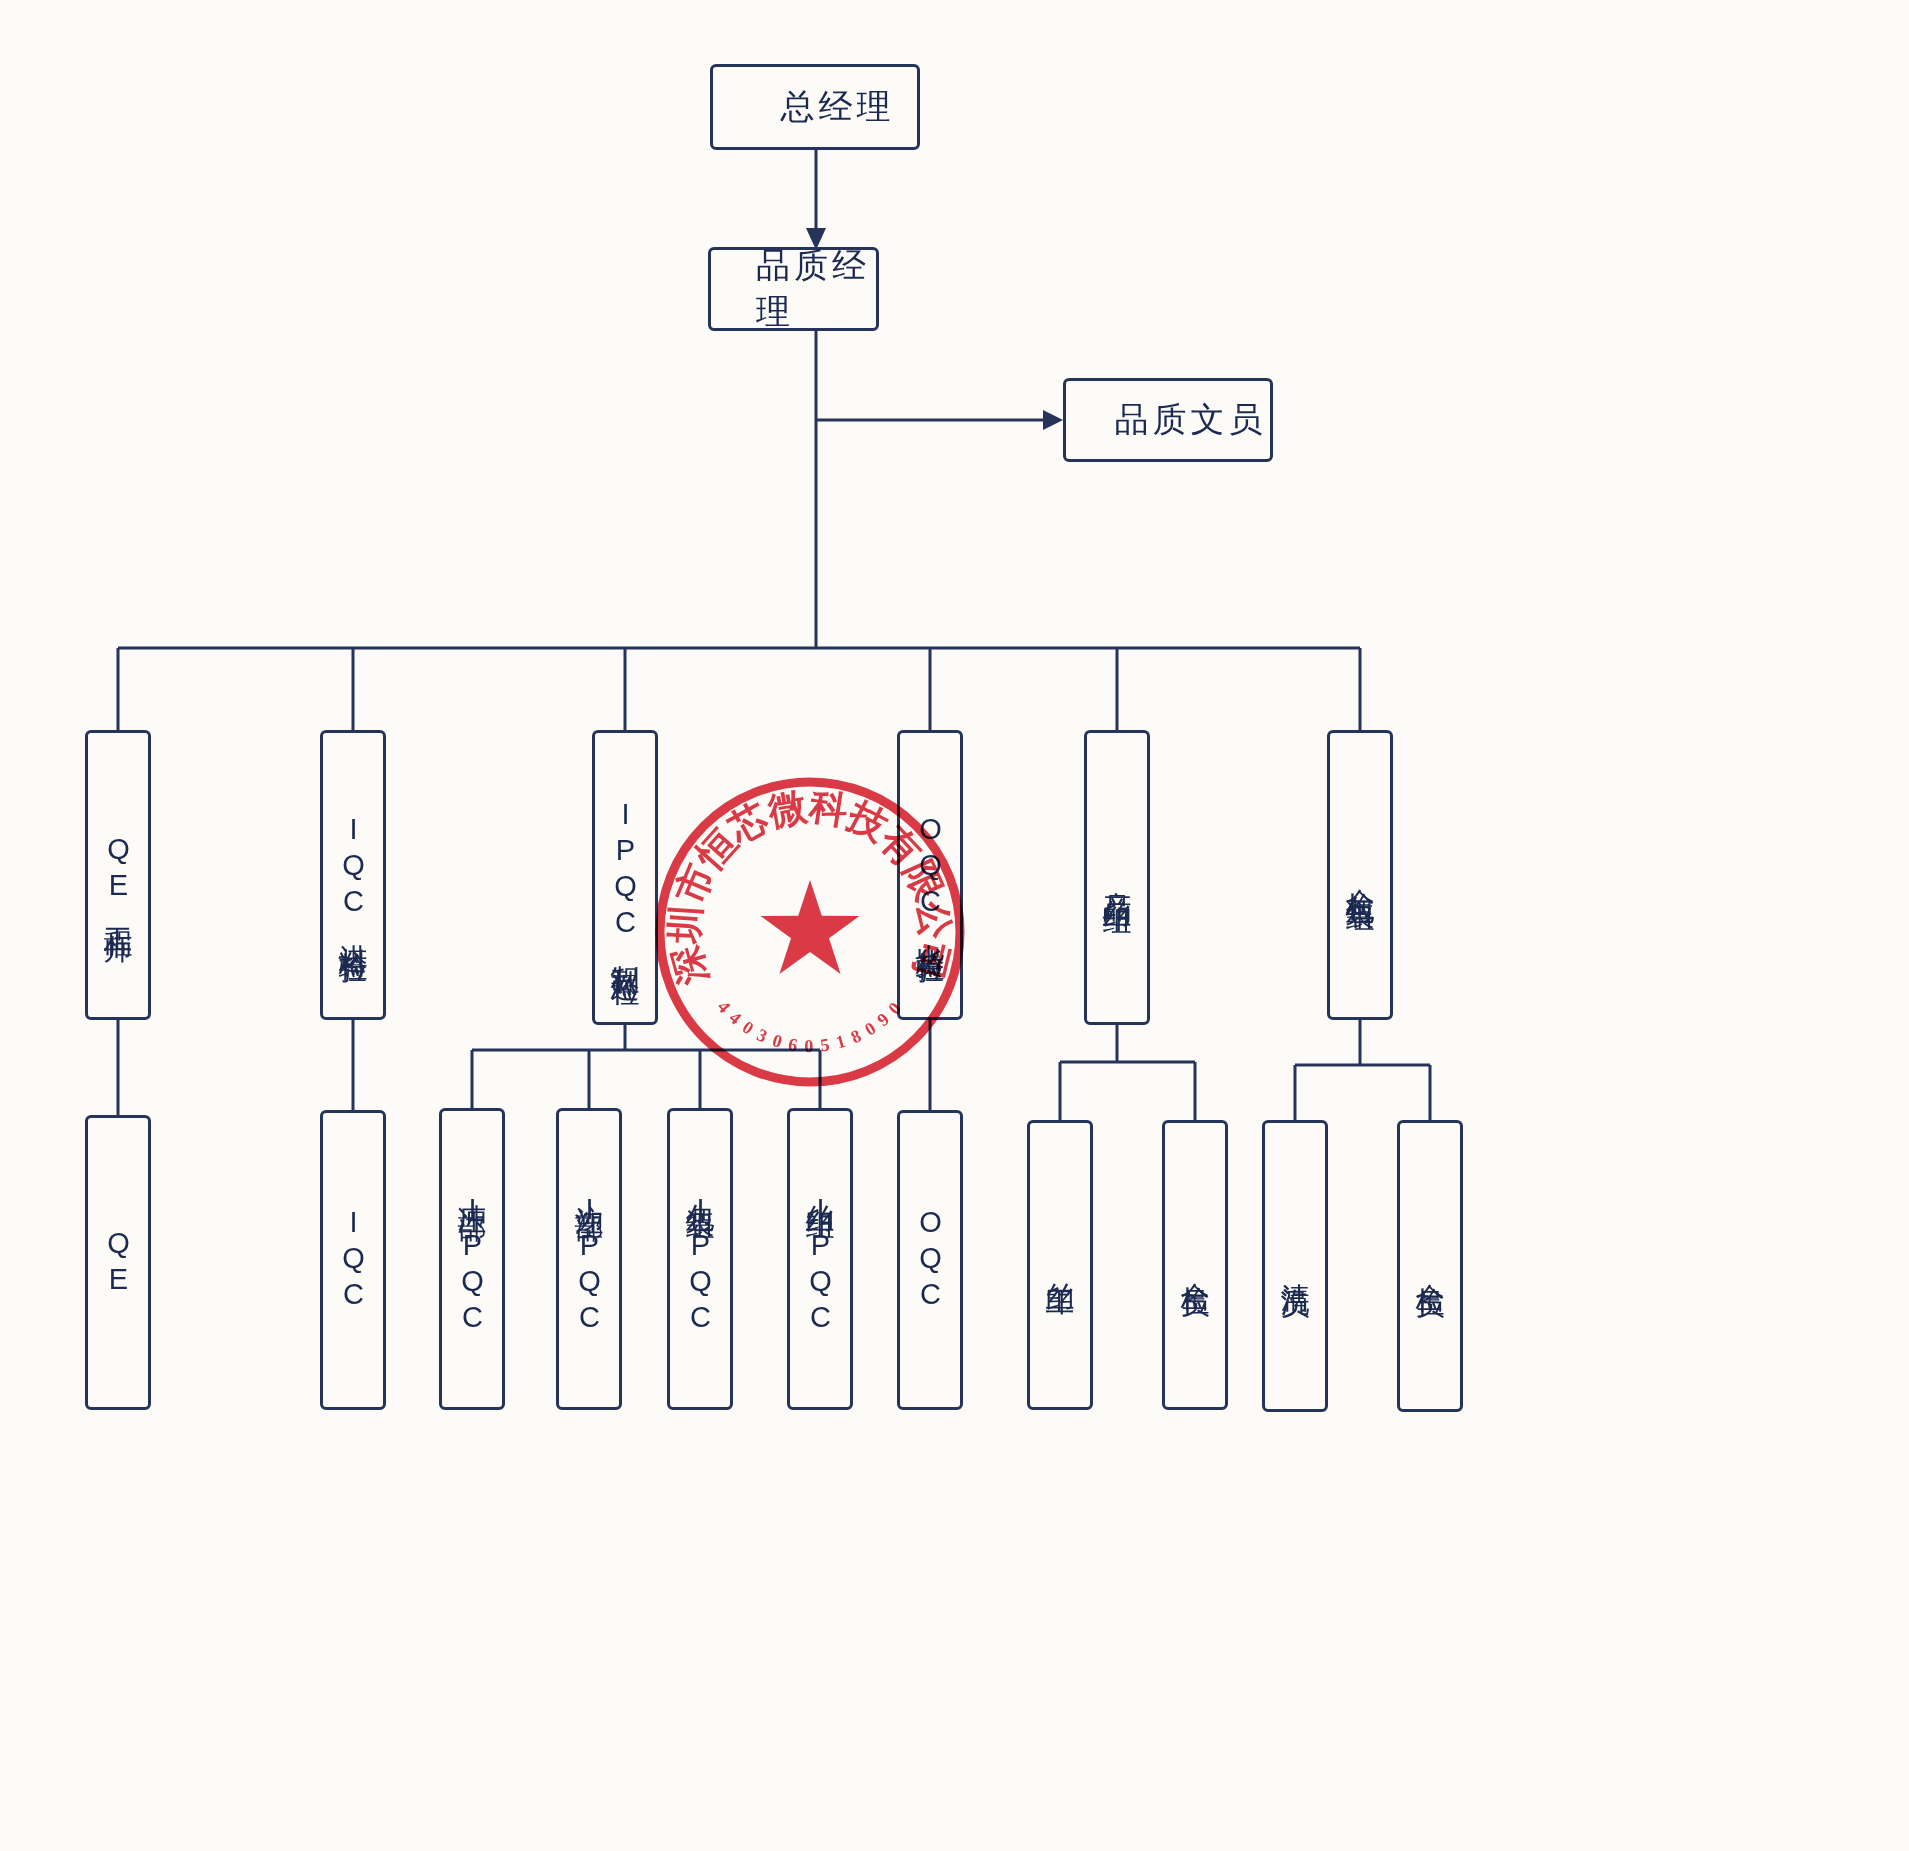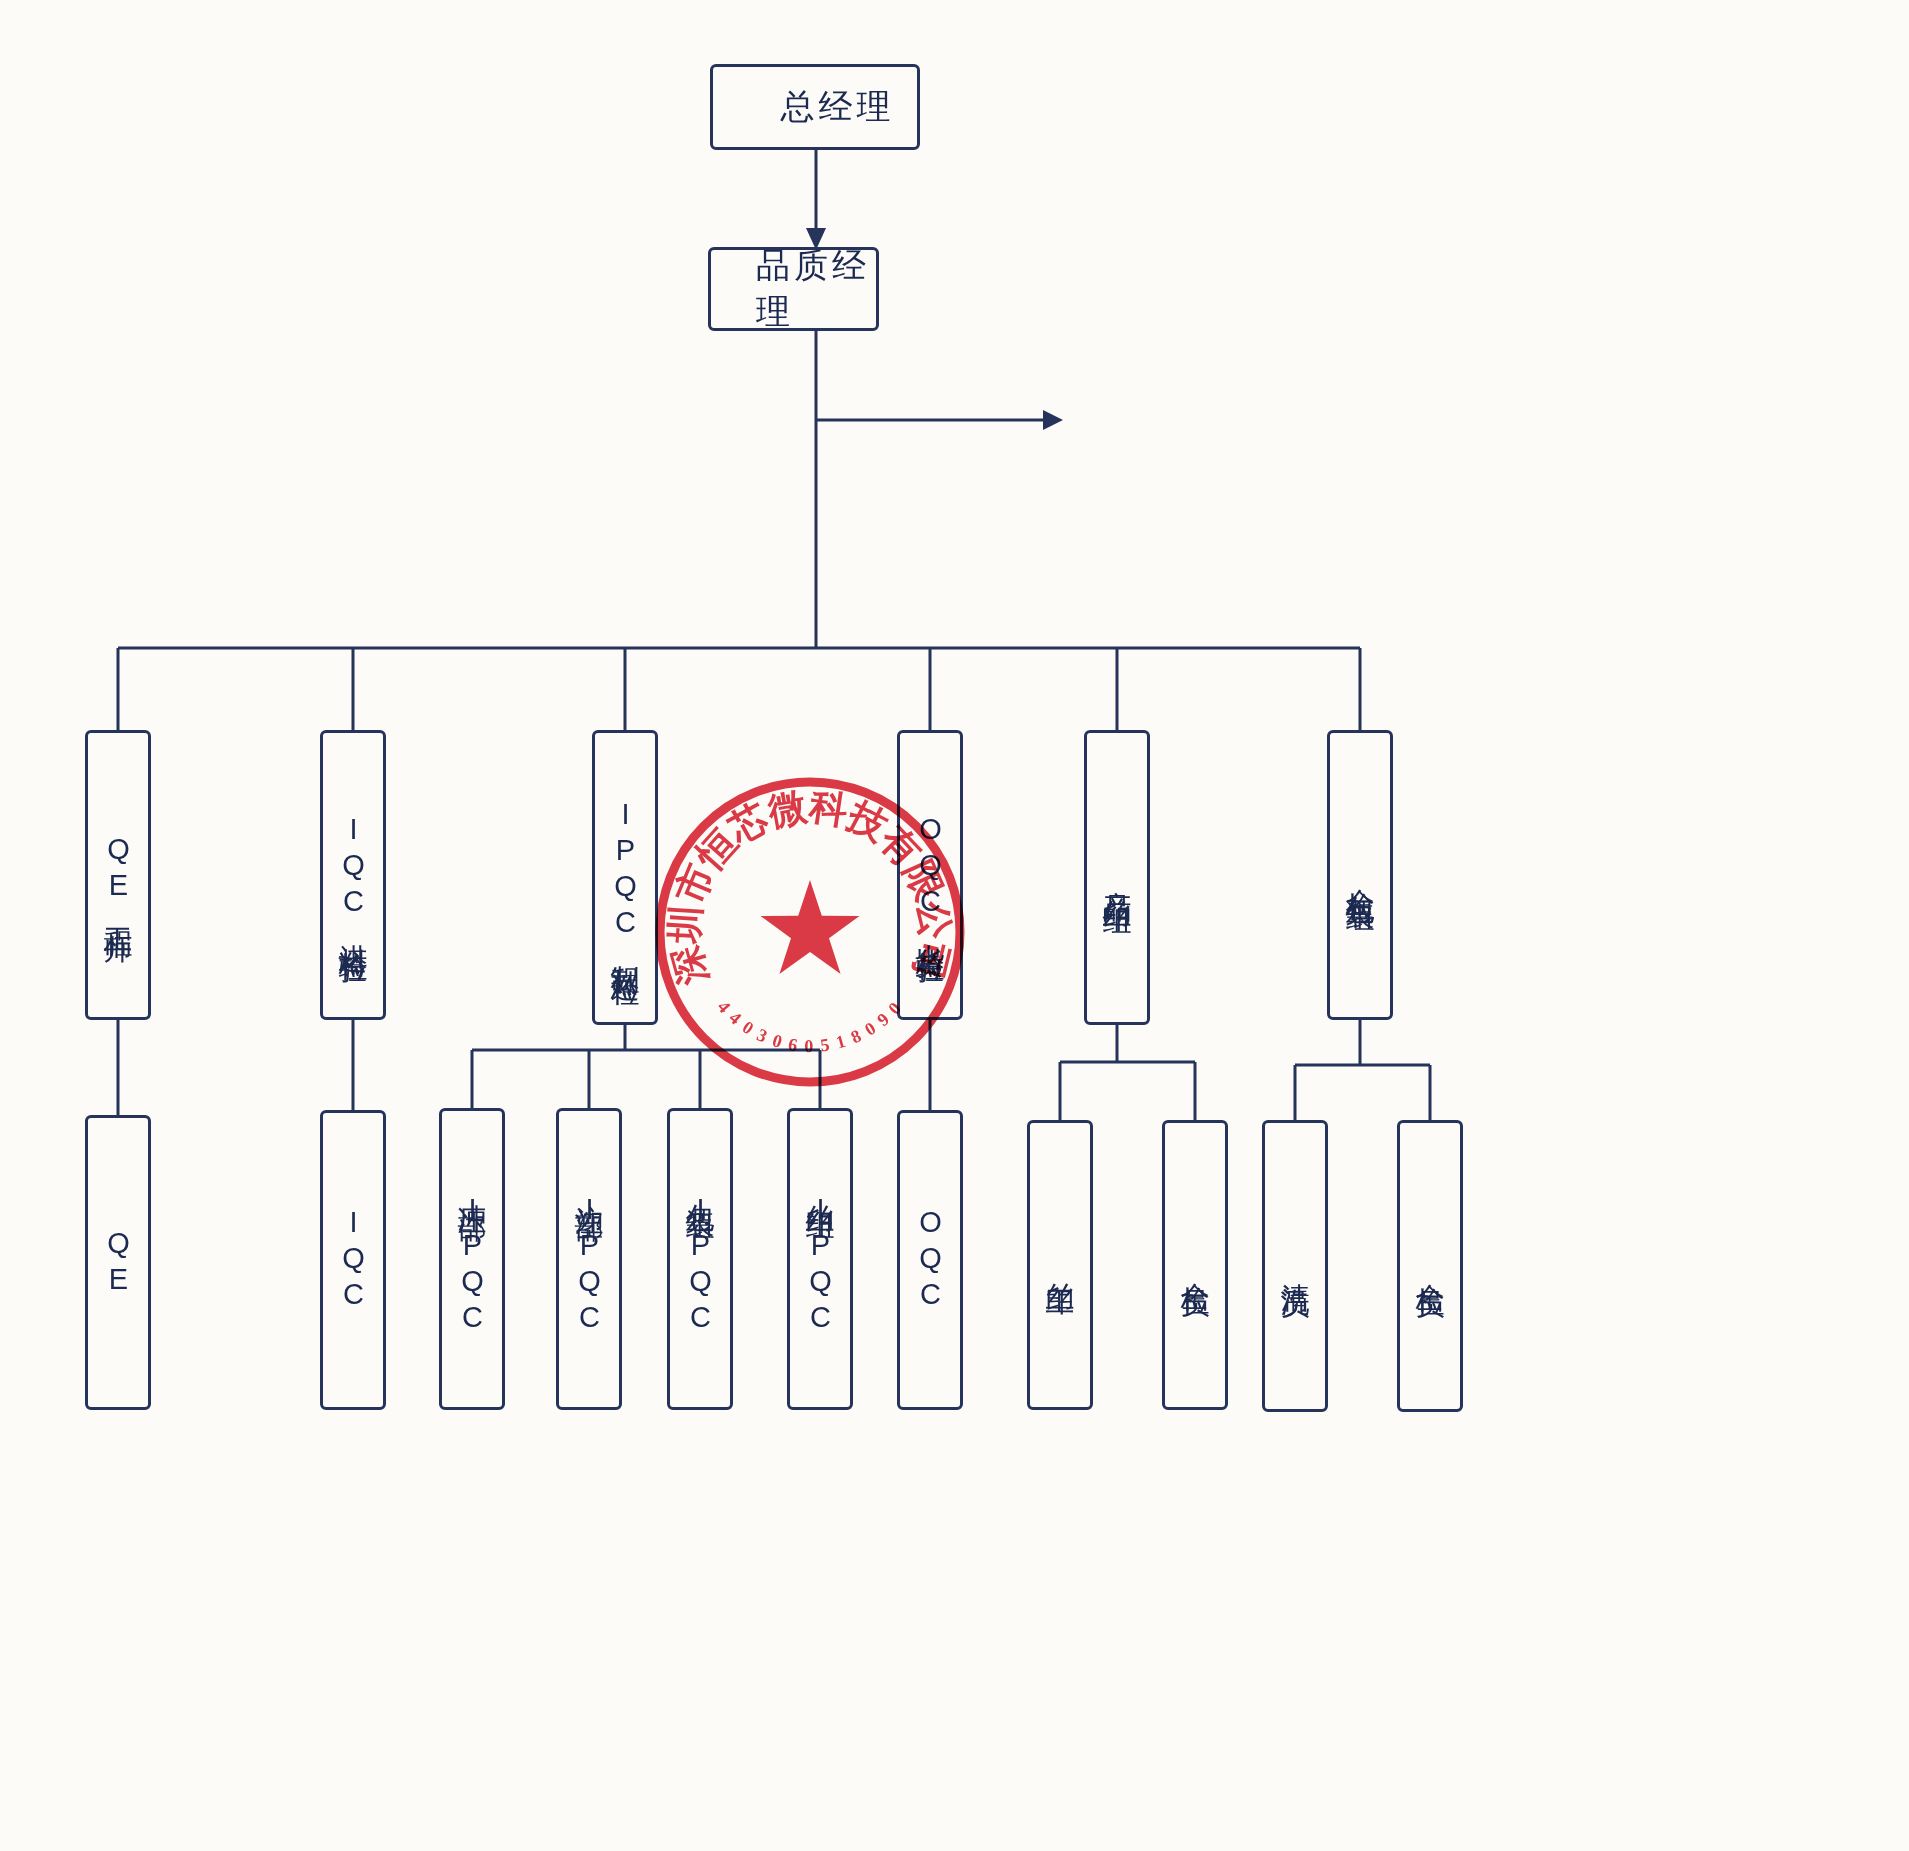--- a/index.html
+++ b/index.html
@@ -87,20 +87,21 @@
              M1295 1065 V1120
              M1430 1065 V1120" fill="none" stroke="#26335a" stroke-width="3"></path>
     <polygon points="806,228 826,228 816,250" fill="#26335a"></polygon>
     <polygon points="1043,410 1043,430 1063,420" fill="#26335a"></polygon>
   </svg>
 
   <div class="box h" style="left:710px;top:64px;width:210px;height:86px">总经理</div>
 
   <div class="box h" style="left:708px;top:247px;width:171px;height:84px">品质经理</div>
 
+  <div class="box h" style="left:1063px;top:378px;width:210px;height:84px">品质文员</div>
 
   <div class="box v" style="left:85px;top:730px;width:66px;height:290px">QE工程师</div>
 
   <div class="box v" style="left:320px;top:730px;width:66px;height:290px">IQC进料检验</div>
 
   <div class="box v" style="left:592px;top:730px;width:66px;height:295px">IPQC制程巡检</div>
 
   <div class="box v" style="left:897px;top:730px;width:66px;height:290px">OQC出货检验</div>
 
   <div class="box v" style="left:1084px;top:730px;width:66px;height:295px">产品丝印组</div>

